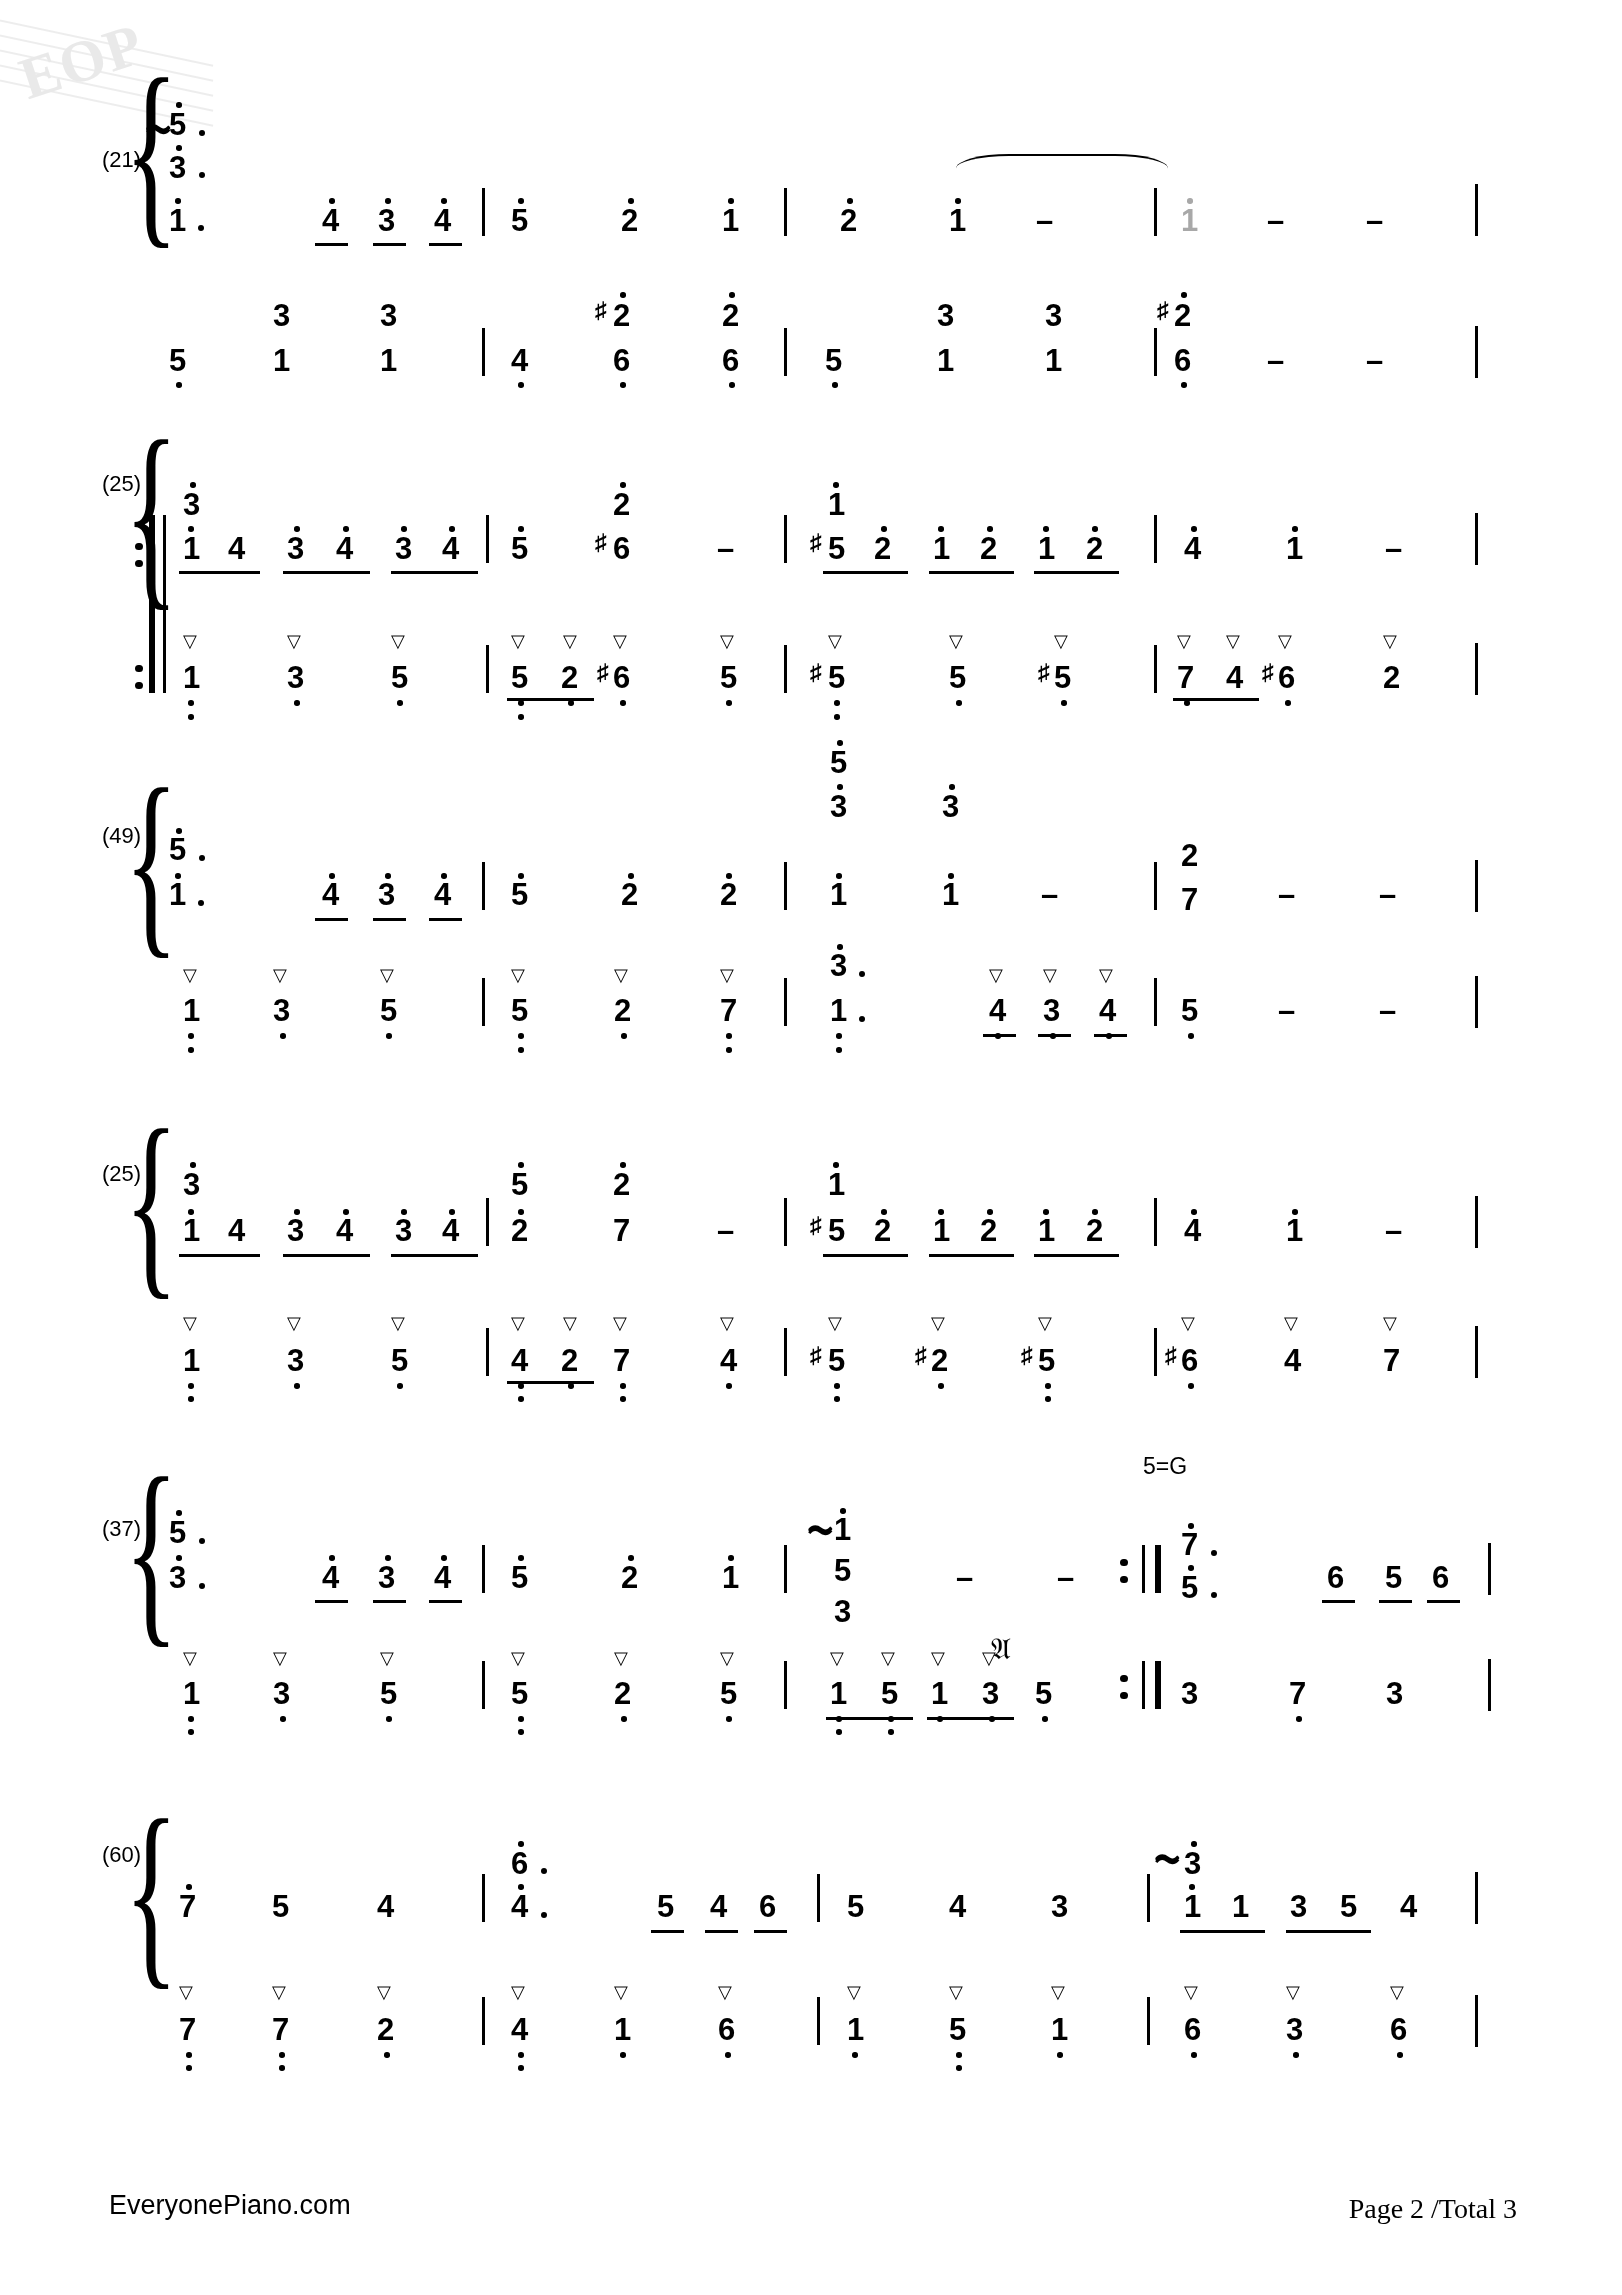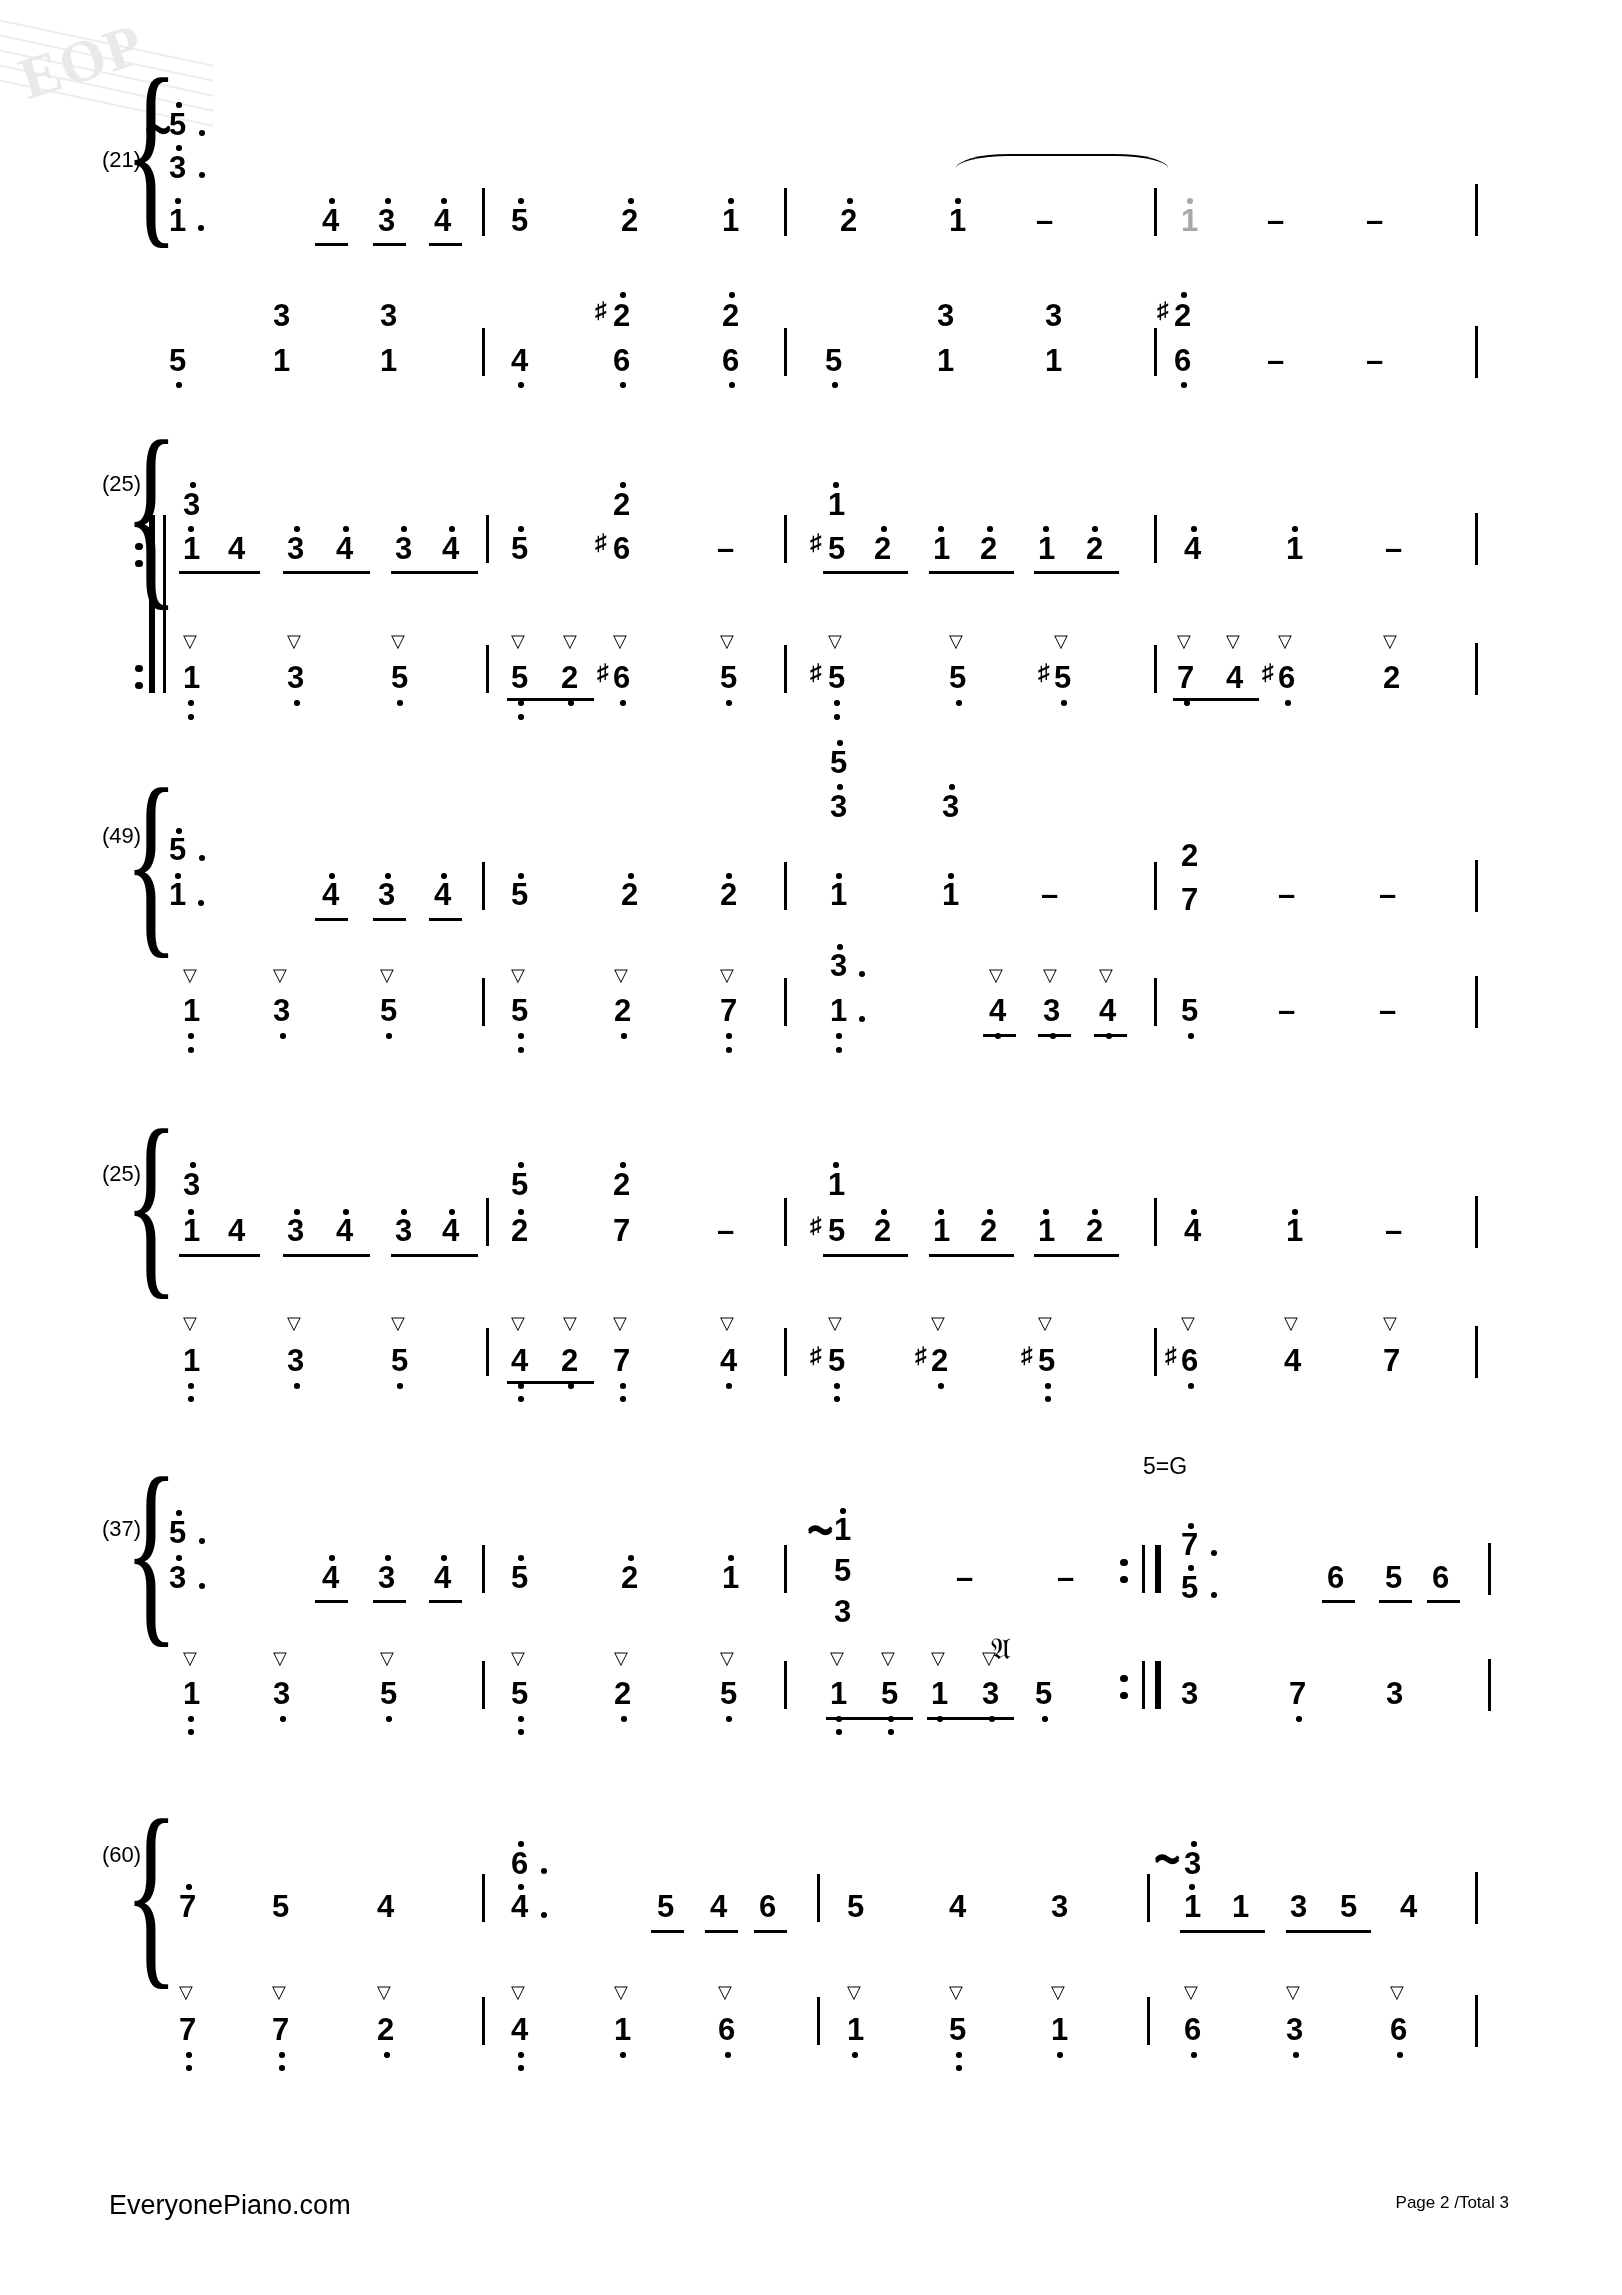--- a/index.html
+++ b/index.html
@@ -78,22 +78,22 @@
     position:absolute;font-family:"Liberation Sans",sans-serif;
     font-size:23px;
   }
   .fermata{position:absolute;font-size:30px;font-family:"Liberation Serif",serif;}
   
   .footer-left{
     position:absolute;left:109px;top:2190px;
     font-family:"Liberation Sans",sans-serif;font-size:27px;
   }
   .footer-right{
-    position:absolute;right:114px;top:2193px;
-    font-family:Liberation Sans, sans-serif;font-size:17px;
+    position:absolute;right:106px;top:2193px;
+    font-family:Liberation Serif, serif;font-size:28px;
   }
 </style>
 </head>
 <body>
 
 <div class="watermark">
   <div class="wm-line" style="left:-6.8px;top:18px;transform:rotate(12deg);"></div>
   <div class="wm-line" style="left:-6.8px;top:33px;transform:rotate(12deg);"></div>
   <div class="wm-line" style="left:-6.8px;top:48px;transform:rotate(12deg);"></div>
   <div class="wm-line" style="left:-6.8px;top:63px;transform:rotate(12deg);"></div>

